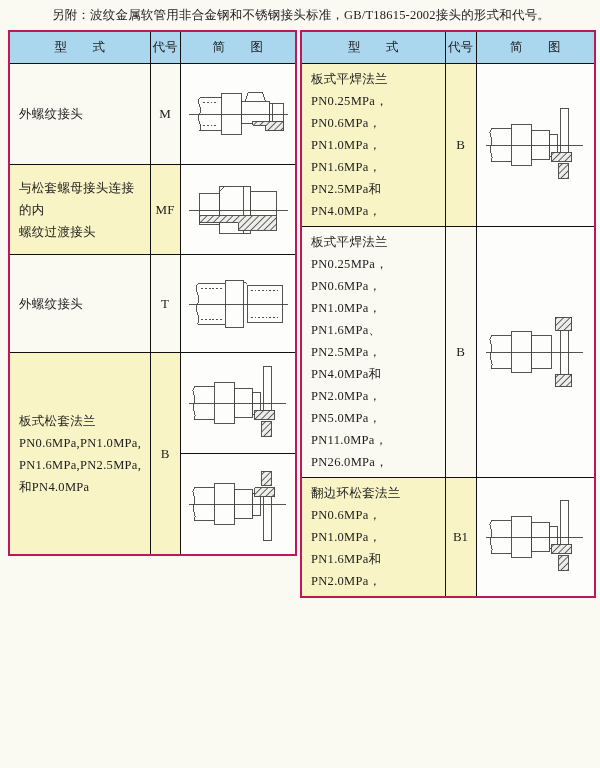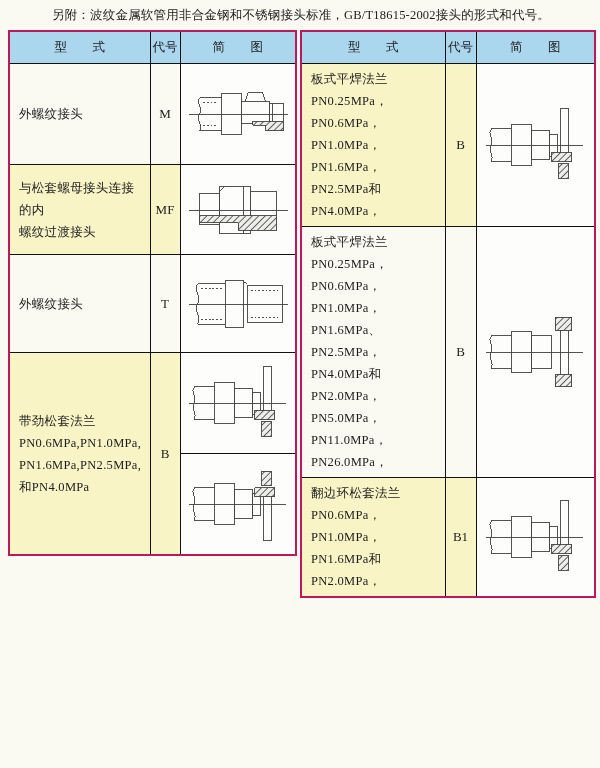--- a/index.html
+++ b/index.html
@@ -217,21 +217,21 @@
       <tr class="rh98">
         <td class="type">外螺纹接头</td>
         <td class="code">T</td>
         <td class="diag-cell">
           <svg class="diag">
               <use href="#sym-t"></use>
             </svg>
         </td>
       </tr>
       <tr class="rh201 hl">
-        <td class="type">带劲松套法兰
+        <td class="type">板式松套法兰
 PN0.6MPa,PN1.0MPa,
 PN1.6MPa,PN2.5MPa,
 和PN4.0MPa</td>
         <td class="code">B</td>
         <td class="diag-cell">
           <div class="diag-split split-201">
             <div>
               <svg class="diag">
                   <use href="#sym-flange-bottom"></use>
                 </svg>

